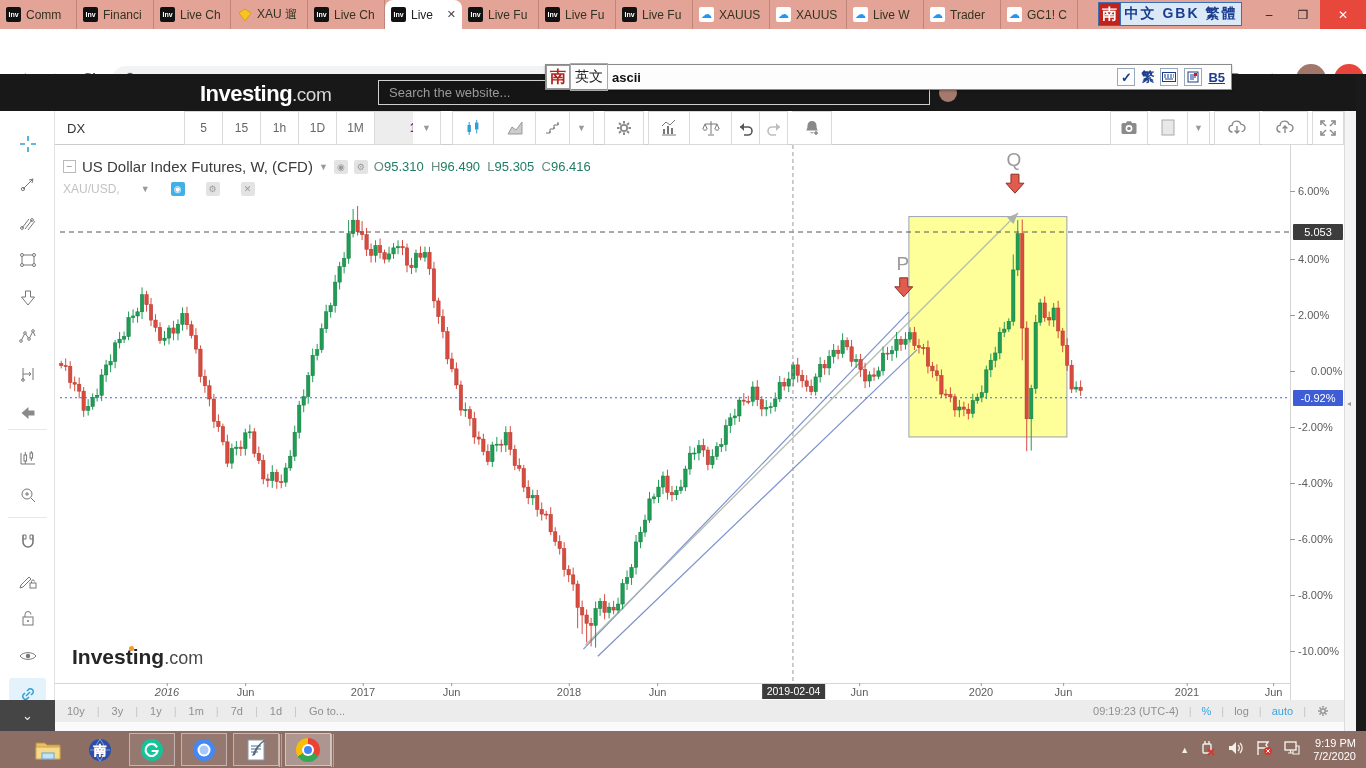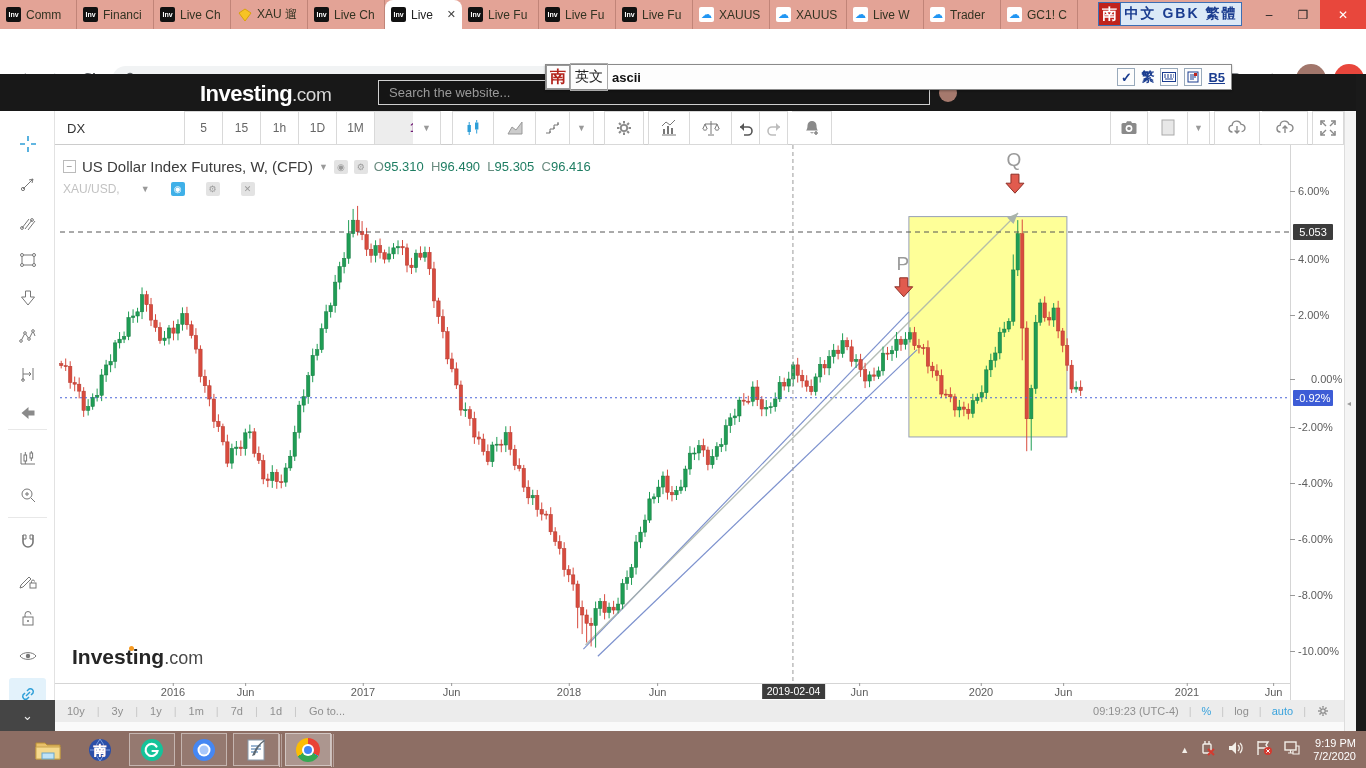--- a/index.html
+++ b/index.html
@@ -83,21 +83,21 @@
   #legend2 { left:63px; top:182px; display:flex; align-items:center; gap:21px; font-size:12px; color:#c2c2c2; z-index:4; }
   #collapse-box { width:13px; height:13px; border:1px solid #bbb; color:#888; font-size:10px; line-height:11px; text-align:center; }
   #watermark { left:72px; top:645px; font-size:21px; font-weight:bold; color:#262626; z-index:4; }
   #watermark .com { font-weight:normal; font-size:18px; color:#4a4a4a; }
   #wm-dot { position:absolute; left:129px; top:646px; width:5px; height:5px; border-radius:50%; background:#f59a23; }
 
   
   #price-axis { left:1290px; top:145px; width:54px; height:555px; background:#fff; border-left:1px solid #d5d5d5; font-size:11px; color:#5c5c5c; }
   .ytick { position:absolute; left:7px; }
   .ytick:before { content:""; position:absolute; left:-8px; top:6px; width:5px; border-top:1px solid #999; }
-  .ybadge { position:absolute; left:2px; width:40px; height:16px; color:#fff; font-size:11px; display:flex;
+  .ybadge { position:absolute; left:2px; width:50px; height:16px; color:#fff; font-size:11px; display:flex;
             align-items:center; justify-content:center; border-radius:1px; }
   #time-axis { left:55px; top:683px; width:1235px; height:17px; background:#fff; border-top:1px solid #d5d5d5; font-size:11px; color:#5c5c5c; }
   .xtick { position:absolute; top:2px; transform:translateX(-50%); }
   .xtick:before { content:""; position:absolute; left:50%; top:-3px; width:1px; height:3px; background:#999; }
   .xbadge { position:absolute; top:0; transform:translateX(-50%); background:#3c3c3c; color:#fff; font-size:10.5px;
             padding:1px 5px; height:15px; }
 
   
   #bottom-bar { left:55px; top:700px; width:1289px; height:22px; background:#ececec; display:flex; align-items:center;
                 font-size:11px; color:#8f8f8f; }
@@ -990,31 +990,31 @@
     <span class="mini">✕</span>
   </div>
 
   <div id="watermark" class="abs"><span>Investing</span><span class="com">.com</span></div>
   <div id="wm-dot"></div>
 
   <div id="price-axis" class="abs">
       <div class="ytick" style="top: 40px;">6.00%</div>
       <div class="ytick" style="top: 108px;">4.00%</div>
       <div class="ytick" style="top: 164px;">2.00%</div>
-      <div class="ytick" style="top: 228px; padding-left: 13px;">0.00%</div>
+      <div class="ytick" style="top: 220px; padding-left: 13px;">0.00%</div>
       <div class="ytick" style="top: 276px;">-2.00%</div>
       <div class="ytick" style="top: 332px;">-4.00%</div>
       <div class="ytick" style="top: 388px;">-6.00%</div>
       <div class="ytick" style="top: 444px;">-8.00%</div>
       <div class="ytick" style="top: 500px;">-10.00%</div>
       <div class="ybadge" style="top: 79px; background: rgb(60, 60, 60);">5.053</div>
       <div class="ybadge" style="top: 244.76px; background: rgb(61, 92, 214);">-0.92%</div>
     </div>
   <div id="time-axis" class="abs">
-      <div class="xtick" style="left: 118px;">2016</div>
+      <div class="xtick" style="left: 112px; font-style: italic;">2016</div>
       <div class="xtick" style="left: 190.58px;">Jun</div>
       <div class="xtick" style="left: 308px;">2017</div>
       <div class="xtick" style="left: 396.58px;">Jun</div>
       <div class="xtick" style="left: 514px;">2018</div>
       <div class="xtick" style="left: 602.58px;">Jun</div>
       <div class="xbadge" style="left: 738.54px;">2019-02-04</div>
       <div class="xtick" style="left: 804.46px;">Jun</div>
       <div class="xtick" style="left: 926px;">2020</div>
       <div class="xtick" style="left: 1008.4px;">Jun</div>
       <div class="xtick" style="left: 1132px;">2021</div>

